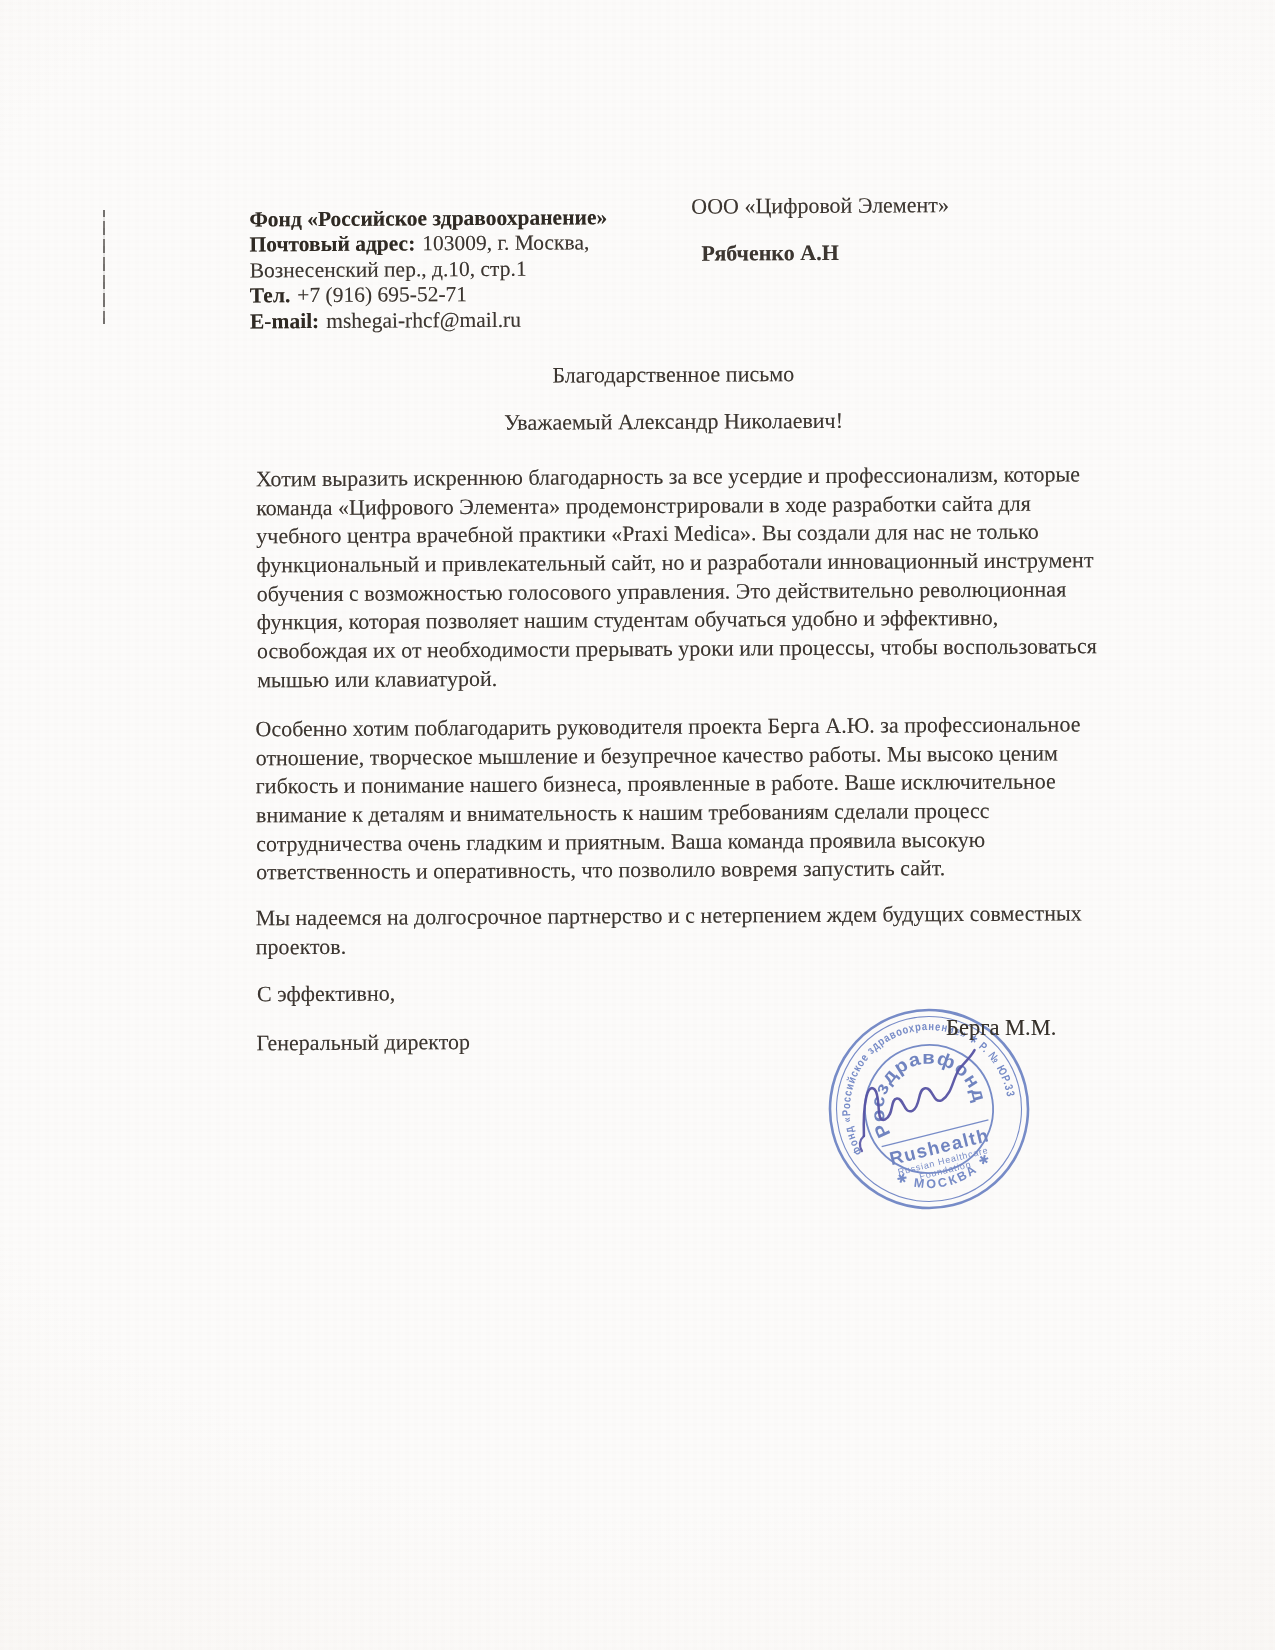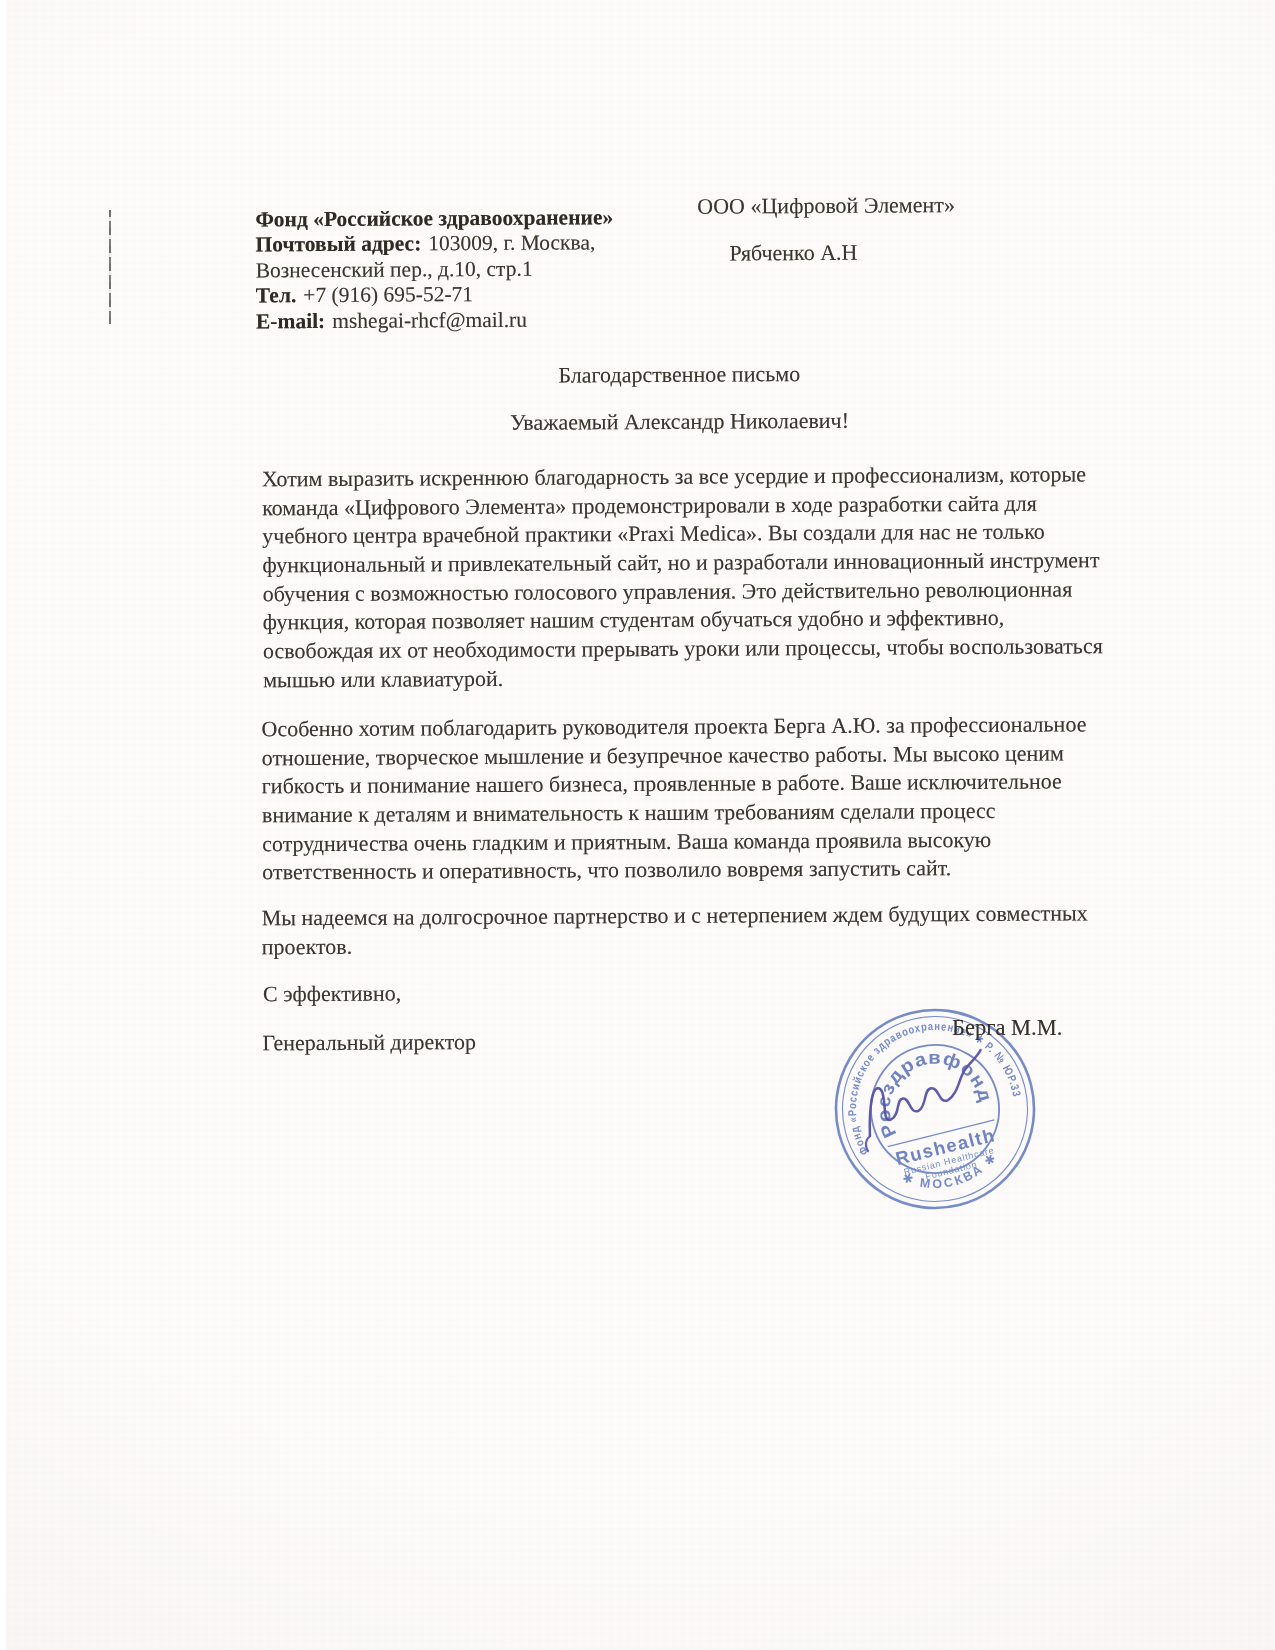--- a/index.html
+++ b/index.html
@@ -5,21 +5,20 @@
   html,body{margin:0;padding:0;}
   body{
     width:1275px;height:1650px;position:relative;overflow:hidden;
     background:#ffffff;
     font-family:"Liberation Serif","DejaVu Serif",serif;
   }
   .page{
     position:absolute;inset:0;
     background:
       radial-gradient(ellipse 120% 90% at 50% 42%, #fcfbfa 55%, #f8f5f2 88%, #f3efec 100%);
-    margin-left: 6px;
   }
   .scan-noise{
     position:absolute;inset:0;pointer-events:none;opacity:.5;
     background:
       repeating-linear-gradient(0deg, rgba(210,200,195,.04) 0 3px, rgba(255,255,255,0) 3px 7px),
       repeating-linear-gradient(90deg, rgba(215,205,200,.03) 0 4px, rgba(255,255,255,0) 4px 9px);
   }
   .letter{
     position:absolute;inset:0;
     transform:rotate(-0.35deg);
@@ -67,21 +66,21 @@
 
     <div class="txt hdr" style="left:248px;top:205px;">
       <div><span class="b">Фонд «Российское здравоохранение»</span></div>
       <div><span class="b">Почтовый адрес:</span><span class="hval">103009, г. Москва,</span></div>
       <div><span>Вознесенский пер., д.10, стр.1</span></div>
       <div><span class="b">Тел.</span><span class="hval">+7 (916) 695-52-71</span></div>
       <div><span class="b">E-mail:</span><span class="hval">mshegai-rhcf@mail.ru</span></div>
     </div>
 
     <div class="txt" style="left:690px;top:193px;">ООО «Цифровой Элемент»</div>
-    <div class="txt" style="left:722px;top:240px;">Рябченко А.Н</div>
+    <div class="txt" style="left:700px;top:240px;font-weight:bold;">Рябченко А.Н</div>
 
     <div class="txt center-band" style="top:361px;">Благодарственное письмо</div>
     <div class="txt center-band" style="top:408px;">Уважаемый Александр Николаевич!</div>
 
     <div class="txt para" style="left:253px;top:463px;">
       <div>Хотим выразить искреннюю благодарность за все усердие и профессионализм, которые</div>
       <div>команда «Цифрового Элемента» продемонстрировали в ходе разработки сайта для</div>
       <div>учебного центра врачебной практики «Praxi Medica». Вы создали для нас не только</div>
       <div>функциональный и привлекательный сайт, но и разработали инновационный инструмент</div>
       <div>обучения с возможностью голосового управления. Это действительно революционная</div>

